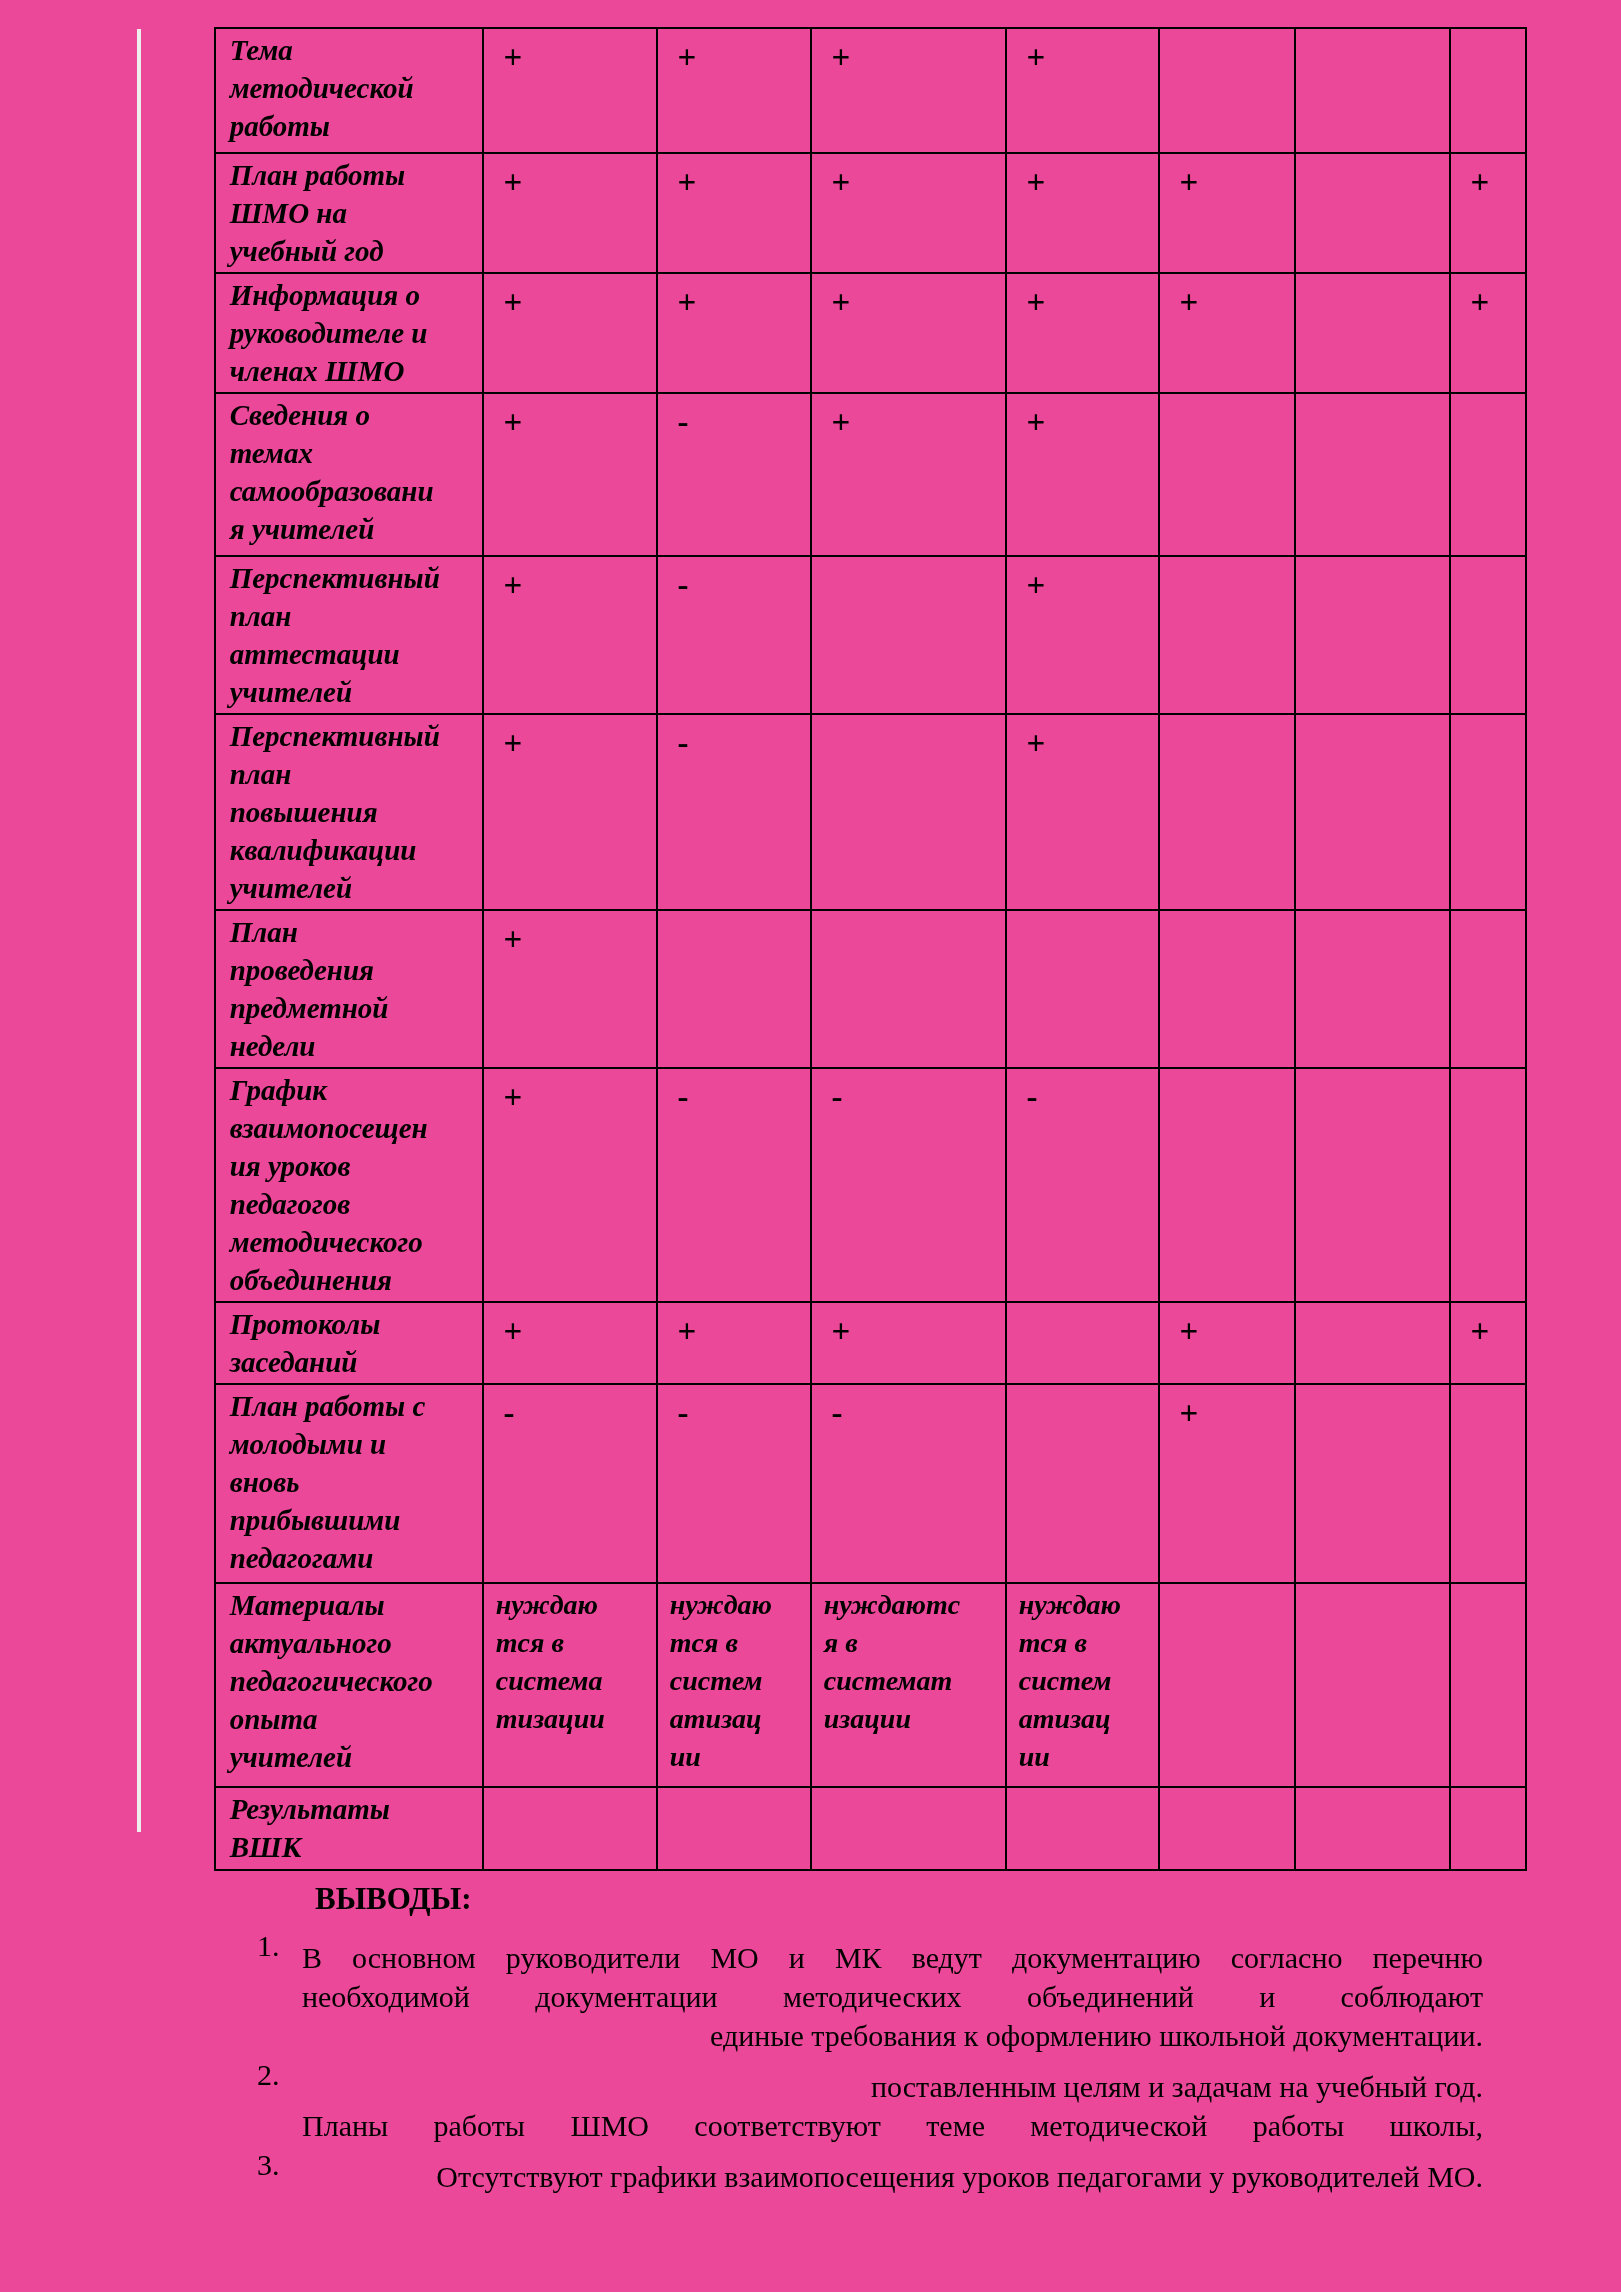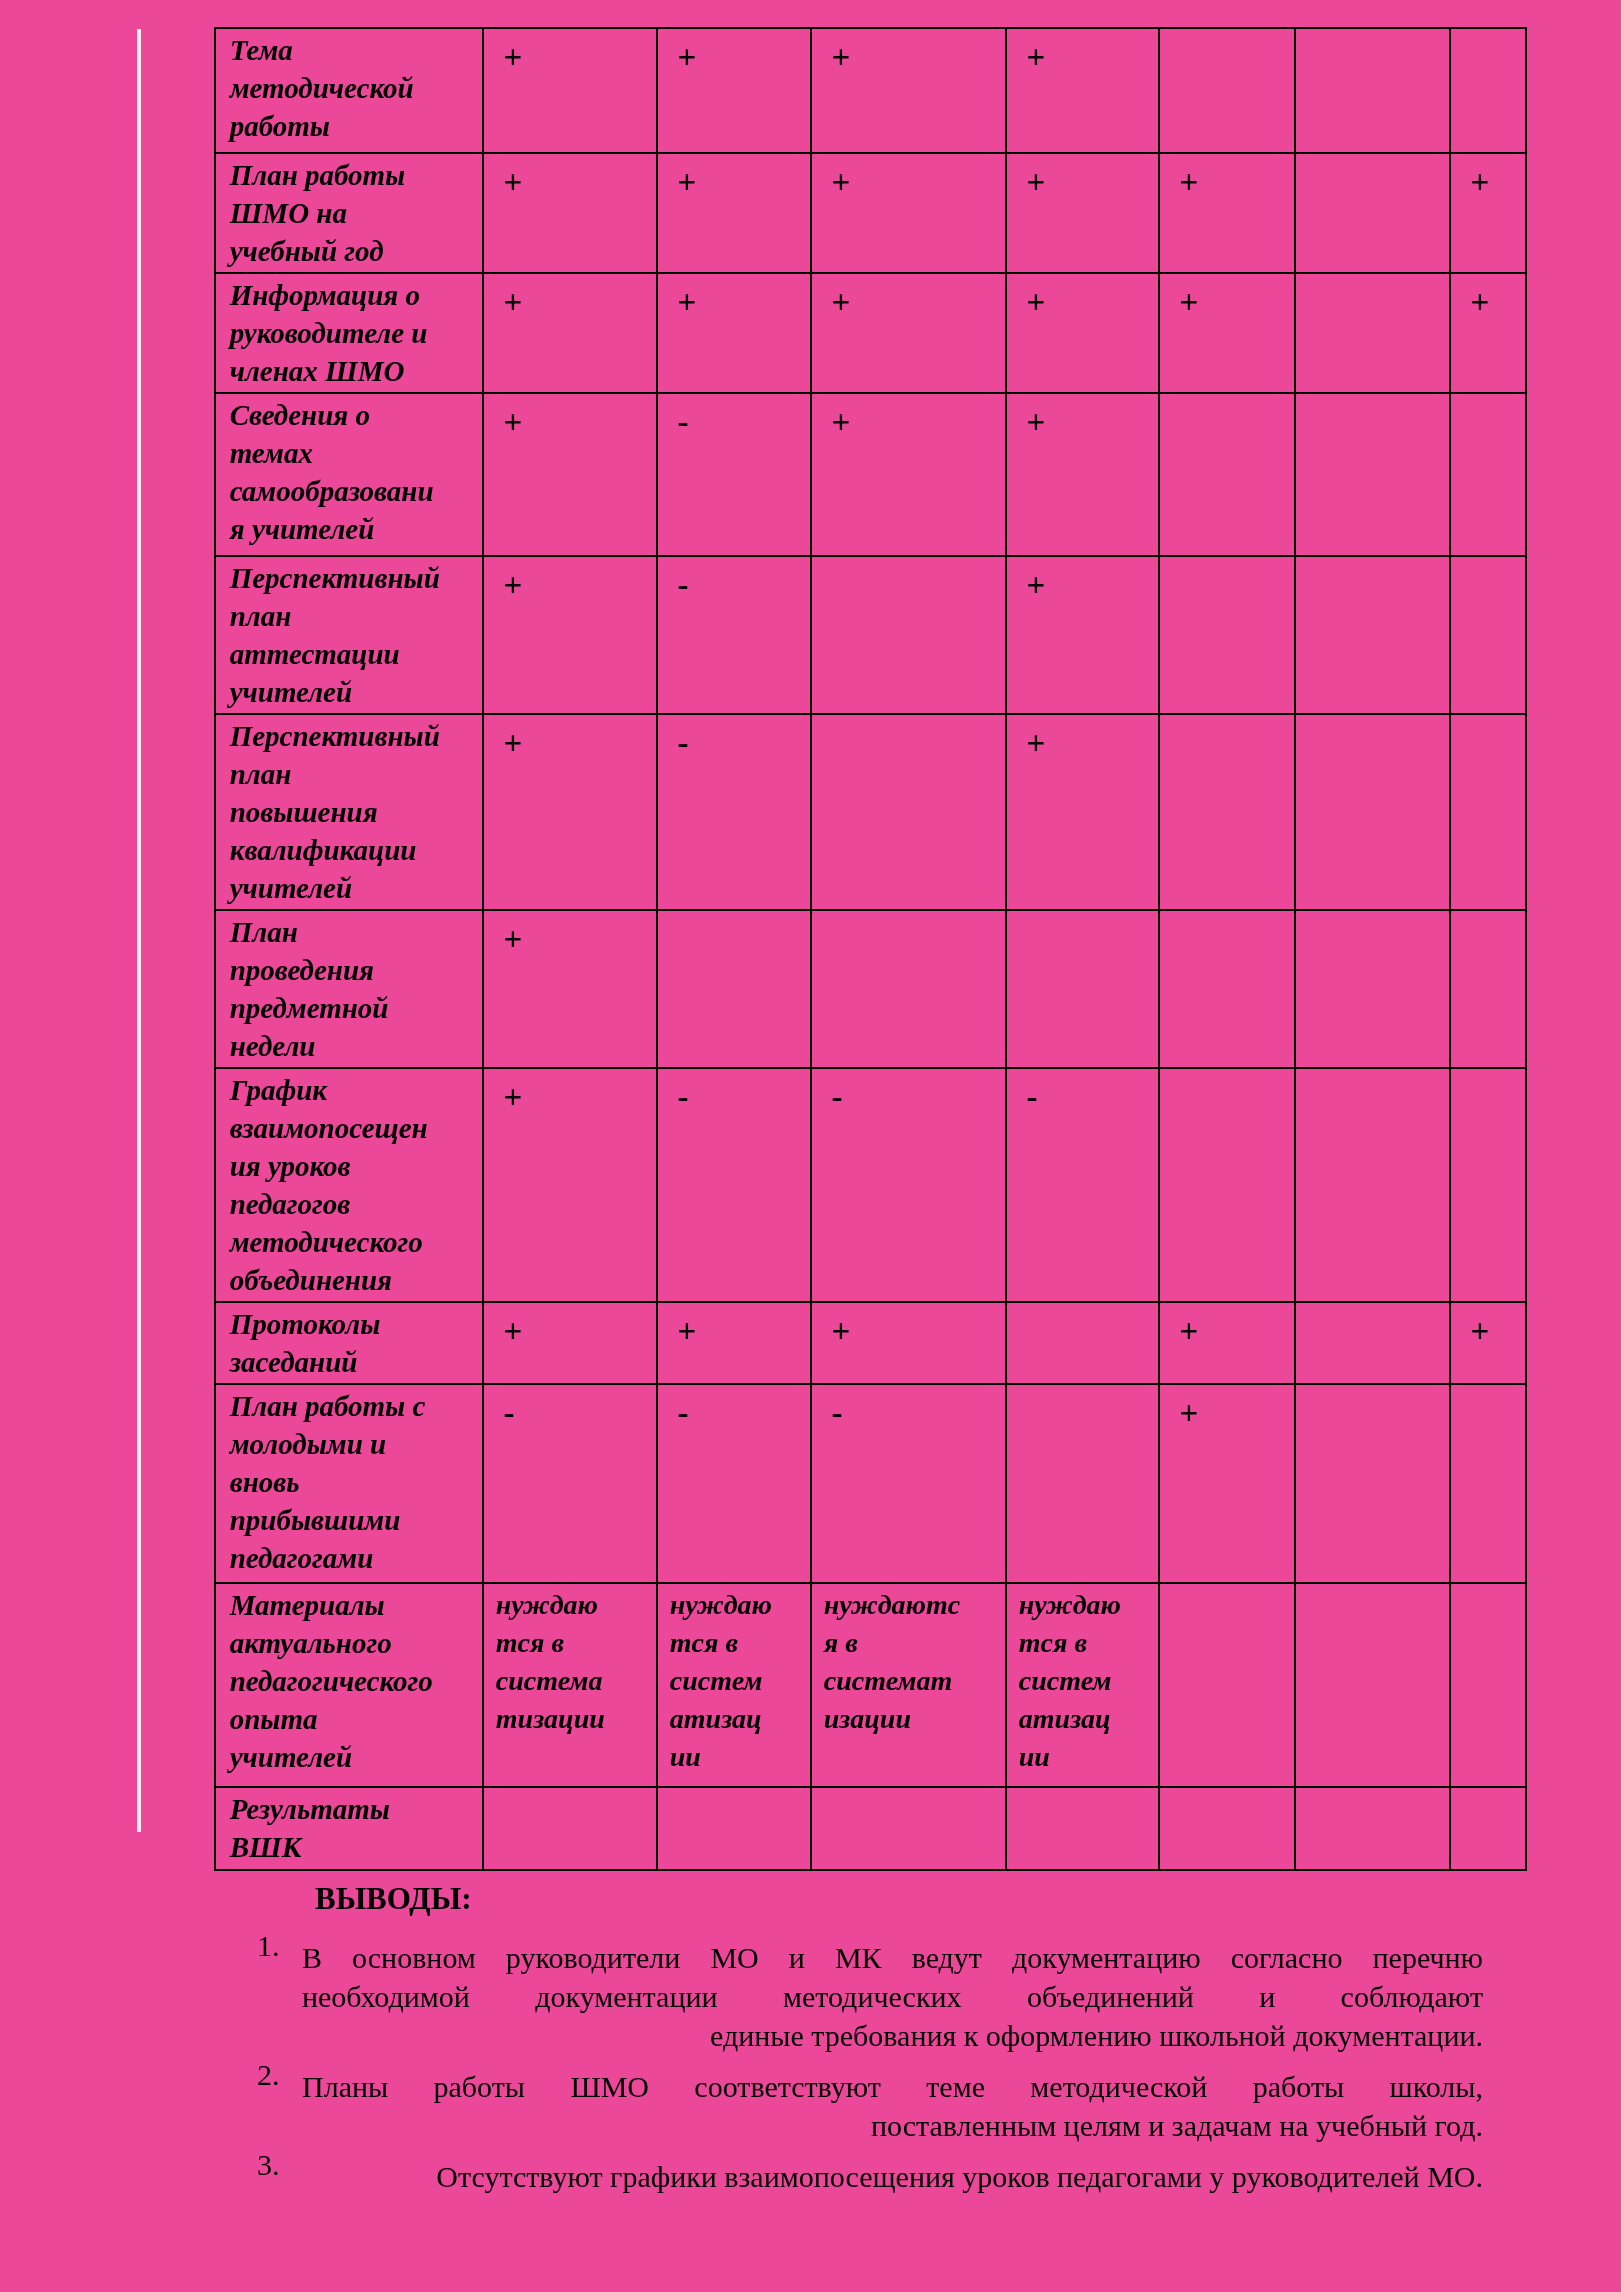--- a/index.html
+++ b/index.html
@@ -319,22 +319,22 @@
           <div class="num">1.</div>
           <div class="body">
             <div class="line j">В основном руководители МО и МК ведут документацию согласно перечню</div>
             <div class="line j">необходимой документации методических объединений и соблюдают</div>
             <div class="line">единые требования к оформлению школьной документации.</div>
           </div>
         </li>
         <li>
           <div class="num">2.</div>
           <div class="body">
+            <div class="line">поставленным целям и задачам на учебный год.</div>
             <div class="line j">Планы работы ШМО соответствуют теме методической работы школы,</div>
-            <div class="line">поставленным целям и задачам на учебный год.</div>
           </div>
         </li>
         <li>
           <div class="num">3.</div>
           <div class="body">
             <div class="line">Отсутствуют графики взаимопосещения уроков педагогами у руководителей МО.</div>
           </div>
         </li>
       </ol>
   </section>

